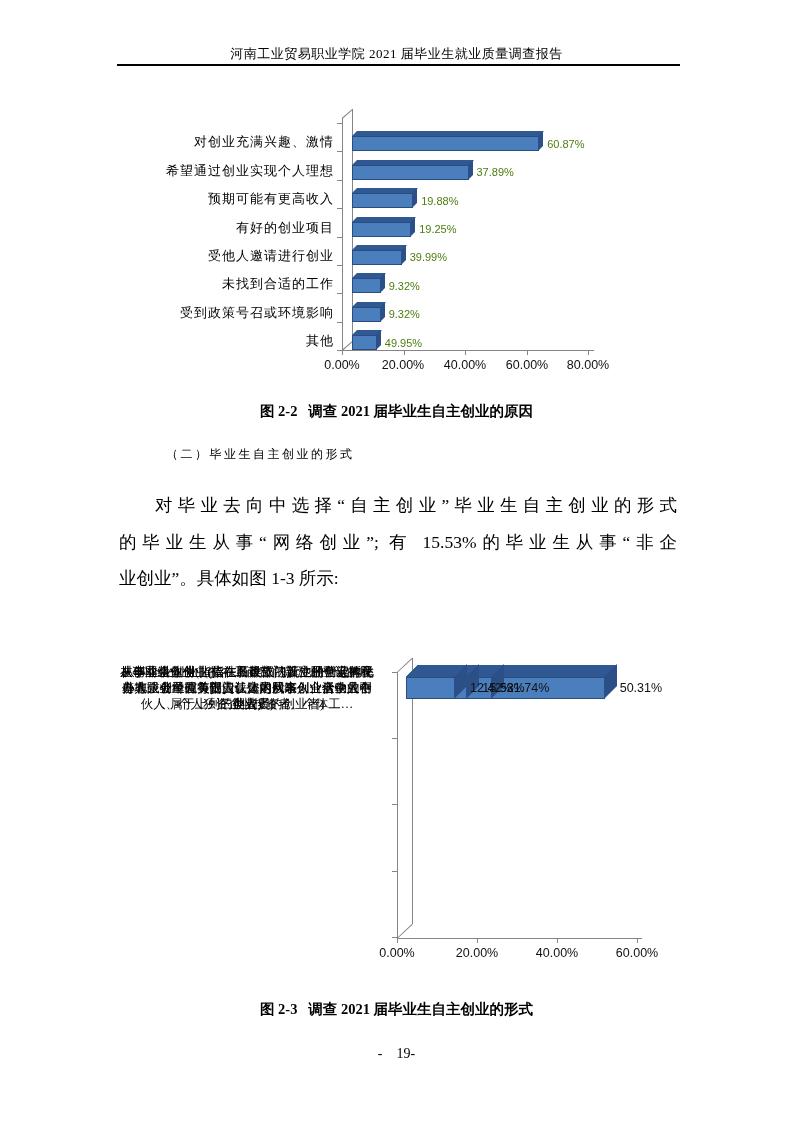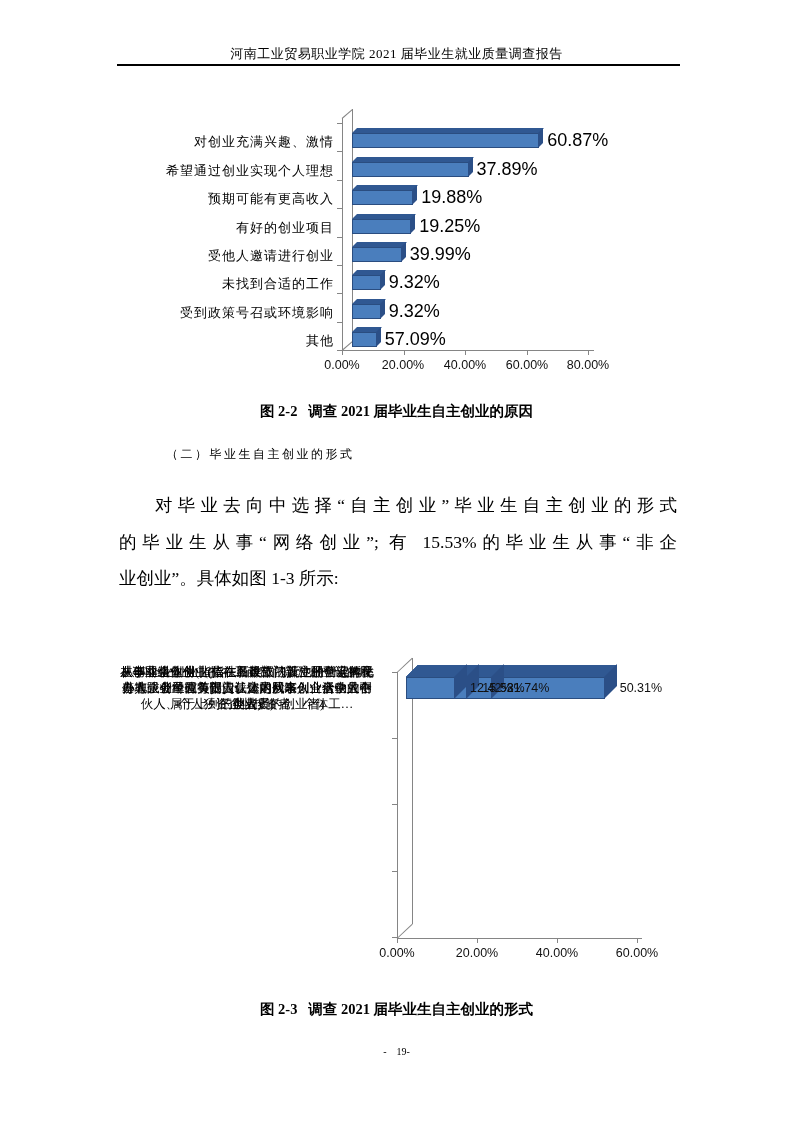--- a/index.html
+++ b/index.html
@@ -24,21 +24,21 @@
   .chart1{position:absolute;left:130px;top:106px;width:490px;height:275px;
     font-family:"Liberation Sans","DejaVu Sans",sans-serif;}
   .c1-rows{position:absolute;top:17px;left:0;width:100%;}
   .c1-row{display:flex;align-items:flex-end;height:28.4px;}
   .c1-label{width:210px;padding-right:6px;box-sizing:border-box;text-align:right;
     font-family:"Liberation Serif",serif;font-size:13px;letter-spacing:1px;white-space:nowrap;}
   .c1-bararea{display:flex;align-items:center;margin-left:12px;flex:1;}
   .c1-bar{height:15px;}
   .c1-bar::before{top:-6px;height:5px;}
   .c1-bar::after{width:5px;height:calc(100% + 2px);}
-  .c1-val{margin-left:8px;font-size:18px;color:#000000;}
+  .c1-val{margin-left:8px;font-size:11px;color:#4d7c0f;}
   .c1-frontline{position:absolute;left:212px;top:12px;width:1px;height:232px;background:#858585;}
   .c1-backline{position:absolute;left:222px;top:3px;width:1px;height:232px;background:#858585;}
   .c1-ticks{position:absolute;left:207px;top:17px;width:5px;height:229px;
     background:repeating-linear-gradient(to bottom,#858585 0 1px,transparent 1px 28.4px);}
   .c1-diag{position:absolute;width:14px;height:1px;background:#858585;
     transform:rotate(-41deg);transform-origin:left center;}
   .c1-diag.top{left:212px;top:12px;}
   .c1-diag.bottom{left:212px;top:244px;}
   .c1-xaxis{position:absolute;left:212px;top:244px;width:252px;height:1px;background:#858585;}
   .c1-xticks{position:absolute;left:212px;top:245px;width:248px;height:4px;
@@ -87,21 +87,21 @@
   .c2-xticks{position:absolute;left:279px;top:284px;width:242px;height:4px;
     background:repeating-linear-gradient(to right,#858585 0 1px,transparent 1px 80px);}
   .c2-xlabel{position:absolute;top:291px;width:64px;text-align:center;font-size:12.5px;color:#111;}
   .c2-xlabel:nth-of-type(1){left:247px;}
   .c2-xlabel:nth-of-type(2){left:327px;}
   .c2-xlabel:nth-of-type(3){left:407px;}
   .c2-xlabel:nth-of-type(4){left:487px;}
 
   
   .page-number{position:absolute;top:1046px;left:0;width:100%;text-align:center;
-    font-size:10px;white-space:pre;}
+    font-size:14px;white-space:pre;}
 </style>
 </head>
 <body>
 
 <div class="header-text">河南工业贸易职业学院 2021 届毕业生就业质量调查报告</div>
 <div class="header-rule"></div>
 
 <div class="chart1">
   <div class="c1-backline"></div>
   <div class="c1-diag top"></div>
@@ -158,21 +158,21 @@
       <div class="c1-label">受到政策号召或环境影响</div>
       <div class="c1-bararea">
         <div class="bar3d c1-bar" style="width: 28.659px;"></div>
         <span class="c1-val">9.32%</span>
       </div>
     </div>
     <div class="c1-row">
       <div class="c1-label">其他</div>
       <div class="c1-bararea">
         <div class="bar3d c1-bar" style="width: 24.8152px;"></div>
-        <span class="c1-val">57.09%</span>
+        <span class="c1-val">49.95%</span>
       </div>
     </div>
   </div>
 
   <span class="c1-xlabel">0.00%</span>
   <span class="c1-xlabel">20.00%</span>
   <span class="c1-xlabel">40.00%</span>
   <span class="c1-xlabel">60.00%</span>
   <span class="c1-xlabel">80.00%</span>
 </div>

